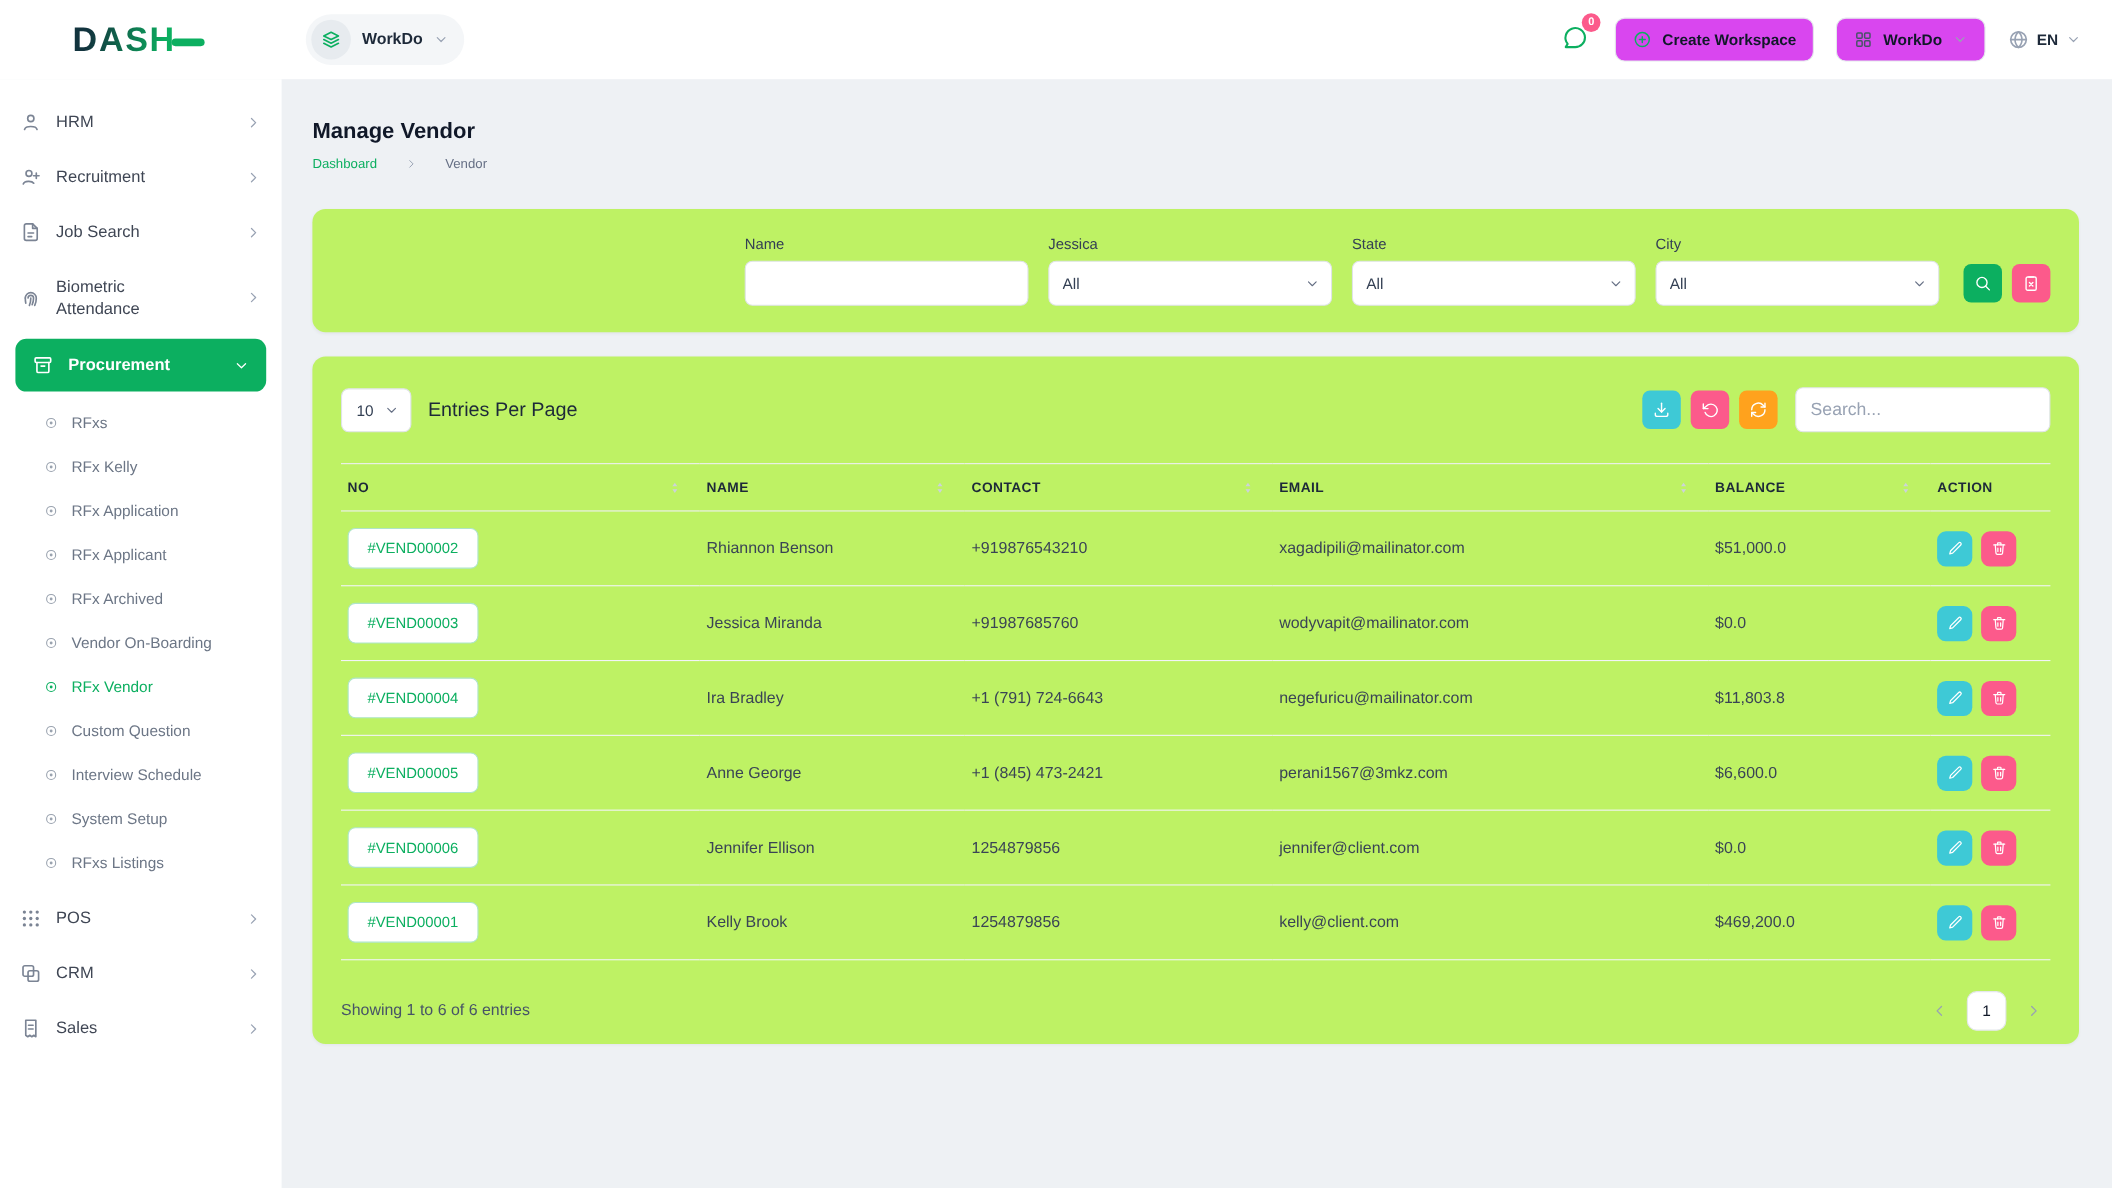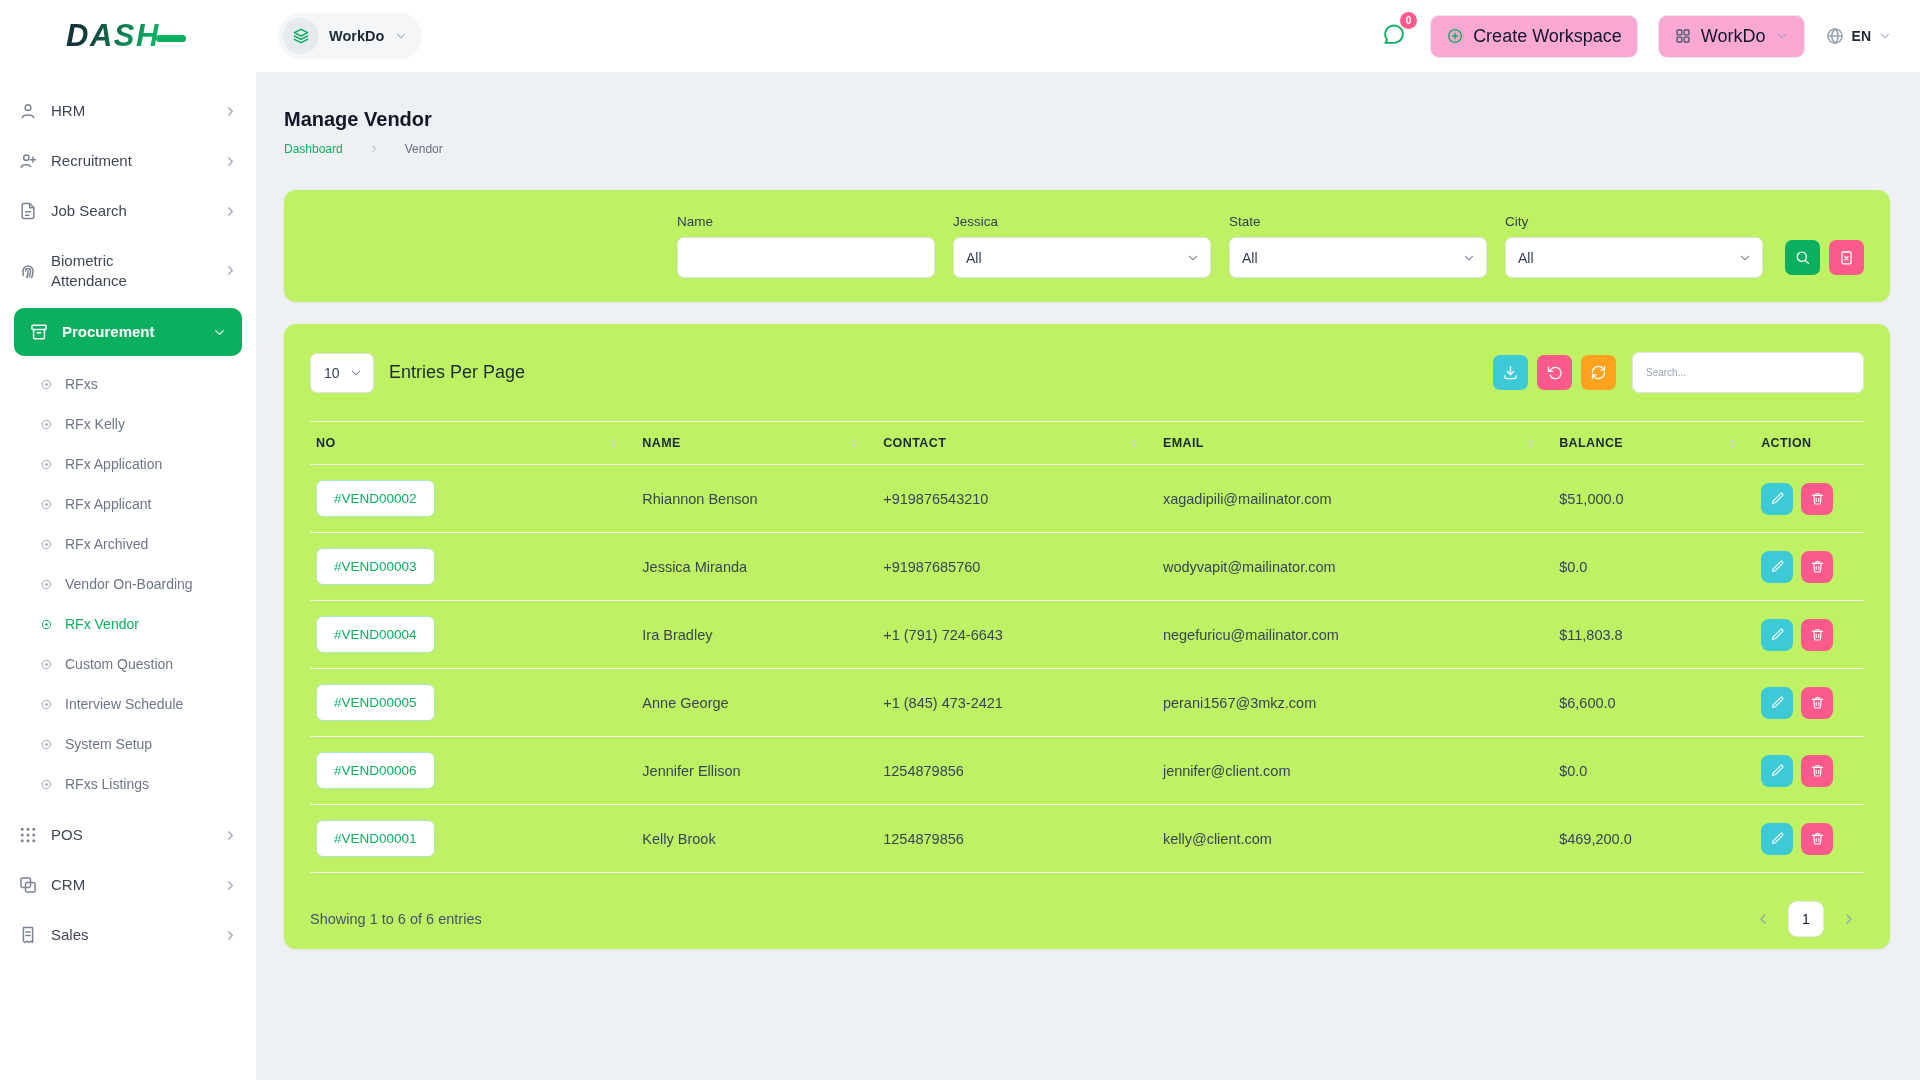--- a/index.html
+++ b/index.html
@@ -11,33 +11,33 @@
   button{font-family:inherit;background:none;border:none;cursor:pointer}
   a{text-decoration:none;cursor:pointer}
   .ic{display:inline-flex;line-height:0;flex:none}
   .ic svg{width:100%;height:100%;display:block}
   .i14{width:14px;height:14px}.i16{width:16px;height:16px}.i18{width:18px;height:18px}
   .i20{width:20px;height:20px}.i24{width:25px;height:25px}
 
   
   .topbar{height:72px;background:#fff;display:flex;align-items:center;padding:0 28px;position:relative;z-index:5}
   .logo-wrap{width:250px;display:flex;align-items:center;padding-left:38px}
-  .logo{font-size:31px;font-weight:800;font-style:italic;letter-spacing:1.5px;color:#14532d;position:relative;padding-right:10px}
+  .logo{font-size:31px;font-weight:800;letter-spacing:1.5px;color:#14532d;position:relative;padding-right:10px}
   @supports (-webkit-background-clip: text){
     .logo{background:linear-gradient(100deg,#12343e 15%,#0caf60 80%);-webkit-background-clip:text;-webkit-text-fill-color:transparent}
   }
   .logo::after{content:"";position:absolute;right:-16px;top:47%;width:30px;height:7px;border-radius:4px;background:var(--primary-green,#0caf60)}
   .ws-pill{display:flex;align-items:center;gap:10px;background:#f4f6f8;border-radius:999px;padding:5px 14px 5px 5px}
   .ws-avatar{width:36px;height:36px;border-radius:50%;background:#e7ebef;display:flex;align-items:center;justify-content:center;color:#0caf60}
   .ws-name{font-size:14.5px;font-weight:600;color:#1d2939}
   .chev-gray{color:#98a2b3}
   .topbar-right{margin-left:auto;display:flex;align-items:center;gap:20px}
   .chat-btn{position:relative;color:var(--primary-green,#0caf60);padding:4px}
   .badge{position:absolute;top:-6px;right:-7px;background:var(--danger-pink,#ff3a6e);color:#fff;font-size:10px;font-weight:700;min-width:17px;height:17px;border-radius:999px;display:flex;align-items:center;justify-content:center;padding:0 4px}
-  .btn-outline{display:flex;align-items:center;gap:9px;border:1px solid #e4e7ec;background:#f9a8d4;border-radius:9px;padding:10px 15px;font-size:18px;font-weight:400;color:#101828}
+  .btn-outline{display:flex;align-items:center;gap:9px;border:1px solid #e4e7ec;background:#d946ef;border-radius:9px;padding:10px 15px;font-size:14px;font-weight:700;color:#101828}
   .green-ic{color:var(--primary-green,#0caf60)}
   .lang{display:flex;align-items:center;gap:7px;font-size:14px;font-weight:600;color:#1d2939;cursor:pointer}
 
   
   .layout{display:flex;align-items:stretch}
   .sidebar{width:256px;background:#fff;min-height:calc(1080px - 72px);padding:14px 0 40px;flex:none}
   .side-group{display:flex;align-items:center;gap:13px;padding:15px 18px;color:#3f4654;font-size:15px;font-weight:500}
   .side-group .gicon{width:20px;height:20px;color:#7b8494}
   .side-group .lbl{flex:1;max-width:132px;line-height:1.3}
   .side-group .chev{width:15px;height:15px;color:#98a2b3;margin-left:auto}
@@ -74,21 +74,21 @@
   .sq-btn.teal{background:var(--info-teal,#3ec9d6)}
   .sq-btn.orange{background:var(--warning-orange,#ffa21d)}
 
   
   .table-card{margin-top:22px;padding:28px 26px 12px}
   .table-toolbar{display:flex;align-items:center}
   .select-wrap.entries{width:64px}
   .select-wrap.entries select{padding:0 26px 0 13px;height:40px}
   .entries-label{margin-left:15px;font-size:18px;font-weight:500;color:#1d2939}
   .toolbar-right{margin-left:auto;display:flex;align-items:center;gap:9px}
-  .search-input{width:232px;height:41px;border:1px solid #dfe3e8;border-radius:7px;padding:0 13px;font-size:10px;color:#344054;outline:none;margin-left:7px}
+  .search-input{width:232px;height:41px;border:1px solid #dfe3e8;border-radius:7px;padding:0 13px;font-size:16px;color:#344054;outline:none;margin-left:7px}
   .search-input::placeholder{color:#98a2b3}
 
   table{width:100%;border-collapse:collapse;margin-top:28px}
   thead th{border-top:1px solid #eef0f3;border-bottom:1px solid #eef0f3;padding:14px 6px;text-align:left}
   .th-inner{display:flex;align-items:center;justify-content:space-between;gap:6px;padding-right:10px}
   .th-label{font-size:12.5px;font-weight:700;color:#1d2939;letter-spacing:.4px}
   .sort{width:13px;height:13px;color:#ccd3da}
   tbody td{padding:15px 6px;font-size:14.5px;color:#3a4455;border-bottom:1px solid #f2f4f7}
   .vendor-badge{background:#fff;border:1px solid #aee5c8;color:var(--primary-green,#0caf60);font-size:13.5px;font-weight:500;border-radius:7px;padding:10px 17px}
   .act-wrap{display:flex;gap:8px}

